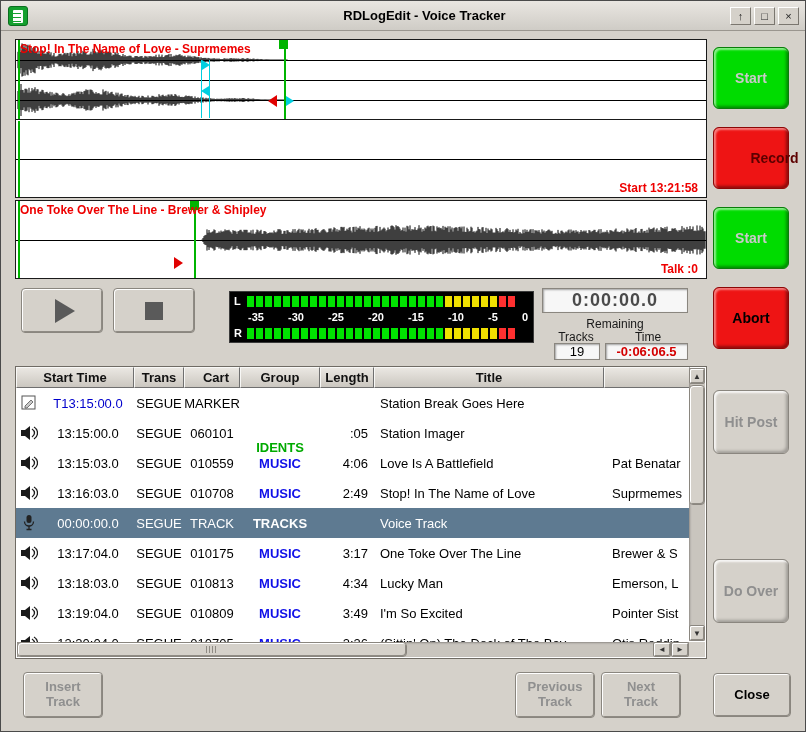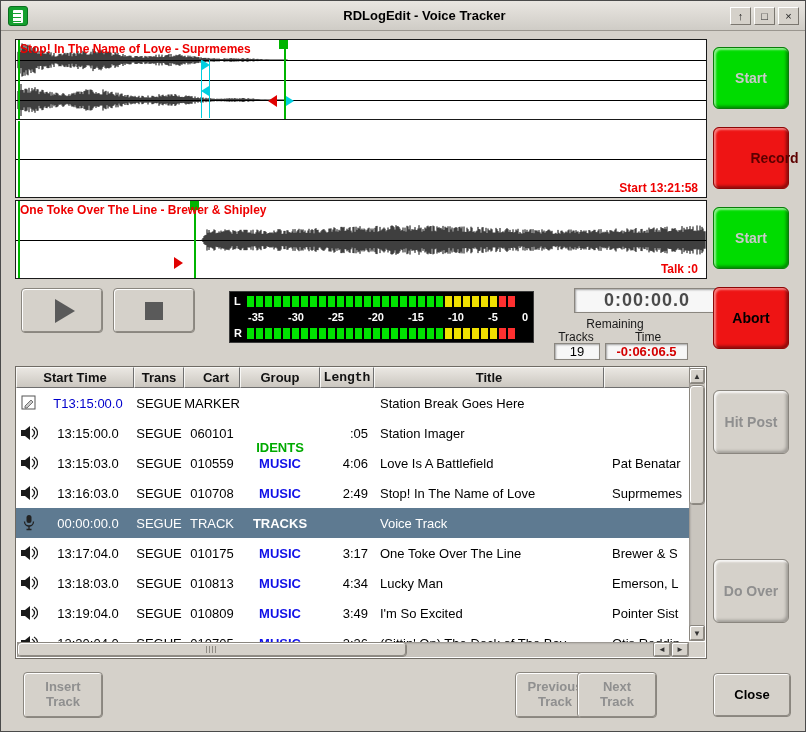--- a/index.html
+++ b/index.html
@@ -53,21 +53,21 @@
   .mrow { display:flex; align-items:center; height:12px; }
   .mlabel { width:13px; color:#fff; font-size:11px; font-weight:bold; }
   .ledstrip { display:flex; gap:2px; flex:1; }
   .led { width:7px; height:11px; }
   .led.g { background:#00e400; } .led.y { background:#f0e000; } .led.r { background:#ff3030; }
   .mscale { display:flex; justify-content:space-between; margin-left:13px; padding:0 1px;
     color:#fff; font-size:11px; font-weight:bold; height:13px; align-items:center; }
 
   .sunken { background:#f7f7f7; border:1px solid #8a867f; box-shadow:inset 1px 1px 2px rgba(0,0,0,.35); }
   #time-display { position:absolute; left:541px; top:287px; width:146px; height:25px;
-    font-size:18px; font-weight:bold; color:#4a4a4a; text-align:center; line-height:23px; letter-spacing:1px;margin-left:32px; }
+    font-size:18px; font-weight:bold; color:#4a4a4a; text-align:center; line-height:23px; letter-spacing:1px; }
   #remaining-label { position:absolute; left:541px; top:316px; width:146px; text-align:center; font-size:12px; color:#1a1a1a; }
   #tracks-label { position:absolute; left:545px; top:329px; width:60px; text-align:center; font-size:12px; color:#1a1a1a; }
   #timelbl { position:absolute; left:610px; top:329px; width:74px; text-align:center; font-size:12px; color:#1a1a1a; }
   #tracks-value { position:absolute; left:553px; top:342px; width:46px; height:17px; font-size:13px; text-align:center; line-height:15px; color:#000; }
   #time-value { position:absolute; left:604px; top:342px; width:83px; height:17px; font-size:13px; font-weight:bold; text-align:center; line-height:15px; color:#d40000; }
 
   
   .sidebtn { position:absolute; left:712px; width:76px; border-radius:6px; font-size:14px; font-weight:bold;
     display:flex; align-items:center; justify-content:center; cursor:default; }
   .btn-green { background:#00dc00; border:1px solid #0a7d0a; color:#c9c9c9;
@@ -110,21 +110,21 @@
   .hthumb { position:absolute; left:0; top:0; width:390px; height:15px; display:flex; align-items:center; justify-content:center; }
   .hgrip { width:12px; height:7px; background:repeating-linear-gradient(90deg,#8f8b84 0 1px, transparent 1px 3px); }
   .hleft { top:0; right:18px; height:15px; line-height:14px; } .hright { top:0; right:0; height:15px; line-height:14px; }
   .corner { position:absolute; right:1px; bottom:1px; width:16px; height:15px; background:#d5d1ca; }
 
   
   .bbtn { position:absolute; top:671px; width:80px; height:46px; border-radius:4px; font-size:13px; font-weight:bold;
     color:#8f8f8f; display:flex; align-items:center; justify-content:center; text-align:center;
     line-height:1.15; padding:0 10px; cursor:default; }
   #btn-insert { left:22px; } #btn-delete { left:114px; }
-  #btn-prev { left:514px; } #btn-next { left:576px; }
+  #btn-prev { left:514px; } #btn-next { left:600px; }
   #btn-close { left:712px; top:672px; width:78px; height:44px; color:#000; }
 </style>
 </head>
 <body>
 
 <div id="window">
 
   <div class="titlebar">
     <div class="app-icon">
         <div class="doc"></div>
@@ -285,21 +285,21 @@
   <div class="sidebtn btn-red" id="btn-abort">Abort</div>
   <div class="sidebtn btn-gray" id="btn-hitpost">Hit Post</div>
   <div class="sidebtn btn-gray" id="btn-doover">Do Over</div>
 
   <div class="logtable">
     <div id="log-header">
         <div class="th" style="width: 118px;">Start Time</div>
         <div class="th" style="width: 50px;">Trans</div>
         <div class="th" style="width: 56px; padding-left: 8px;">Cart</div>
         <div class="th" style="width: 80px;">Group</div>
-        <div class="th" style="width: 54px; font-family: Liberation Mono, monospace;">Length</div>
+        <div class="th" style="width: 54px;">Length</div>
         <div class="th" style="width: 230px;">Title</div>
         <div class="th" style="width: 86px;"></div>
       </div>
     <div id="log-body">
         <div class="tr">
           <div class="td c-icon">
             <svg width="16" height="16" viewBox="0 0 16 16">
               <rect x="1" y="1" width="13" height="13" fill="#fff" stroke="#555"></rect>
               <path d="M4 11l6-6 2 2-6 6H4z" fill="#c9c9c9" stroke="#555" stroke-width="0.8"></path>
             </svg>

